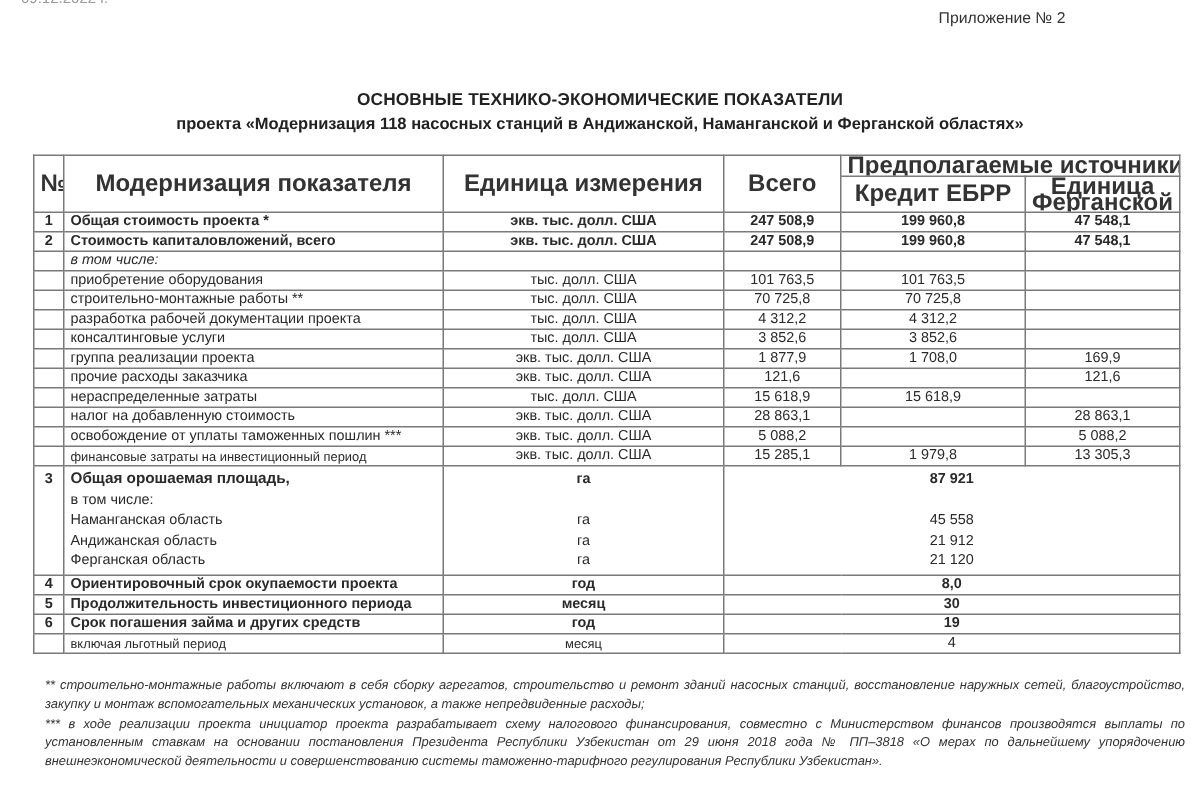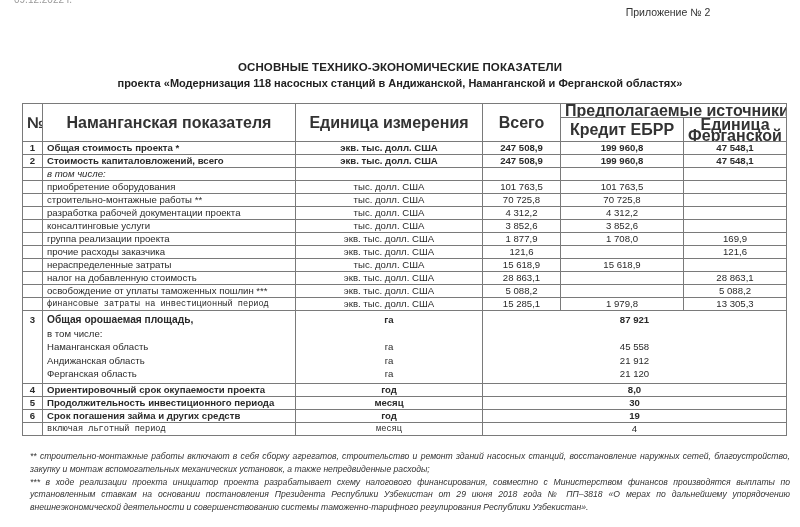--- a/index.html
+++ b/index.html
@@ -29,21 +29,21 @@
   }
   table.main td, table.main th {
     border: 1px solid #7a7a7a; padding: 0 4px; height: 12px; line-height: 12px;
     white-space: nowrap; overflow: hidden;
   }
   table.main th { font-weight: bold; font-size: 16px; color: #333; }
   .c-no { text-align: center; font-weight: bold; }
   .c-unit, .c-num { text-align: center; }
   .bold { font-weight: bold; }
   .italic { font-style: italic; }
-  .small { font-size: 8.6px; font-family: Liberation Mono, monospace; }
+  .small { font-size: 8.6px; }
   .area-cell { vertical-align: top; line-height: 13px !important; padding-top: 2px !important; padding-bottom: 2px !important; }
   .area-cell div { height: 13.5px; }
   .footnotes {
     position: absolute; left: 30px; top: 450px; width: 760px;
     font-size: 8.6px; line-height: 12.8px; font-style: italic; color: #333;
     text-align: justify;
   }
   .footnotes p { margin: 0; }
 </style>
 </head>
@@ -63,21 +63,21 @@
     <col style="width:20px">
     <col style="width:253px">
     <col style="width:187px">
     <col style="width:78px">
     <col style="width:123px">
     <col style="width:103px">
   </colgroup>
   <thead>
     <tr style="height:14px">
       <th rowspan="2">№</th>
-      <th rowspan="2">Наманганская показателя</th>
+      <th rowspan="2">Модернизация показателя</th>
       <th rowspan="2">Единица измерения</th>
       <th rowspan="2">Всего</th>
       <th colspan="2">Предполагаемые источники финансирования</th>
     </tr>
     <tr style="height:24px">
       <th>Кредит ЕБРР</th>
       <th style="line-height:11px">
         <div>Единица</div>
         <div>Ферганской</div>
       </th>

